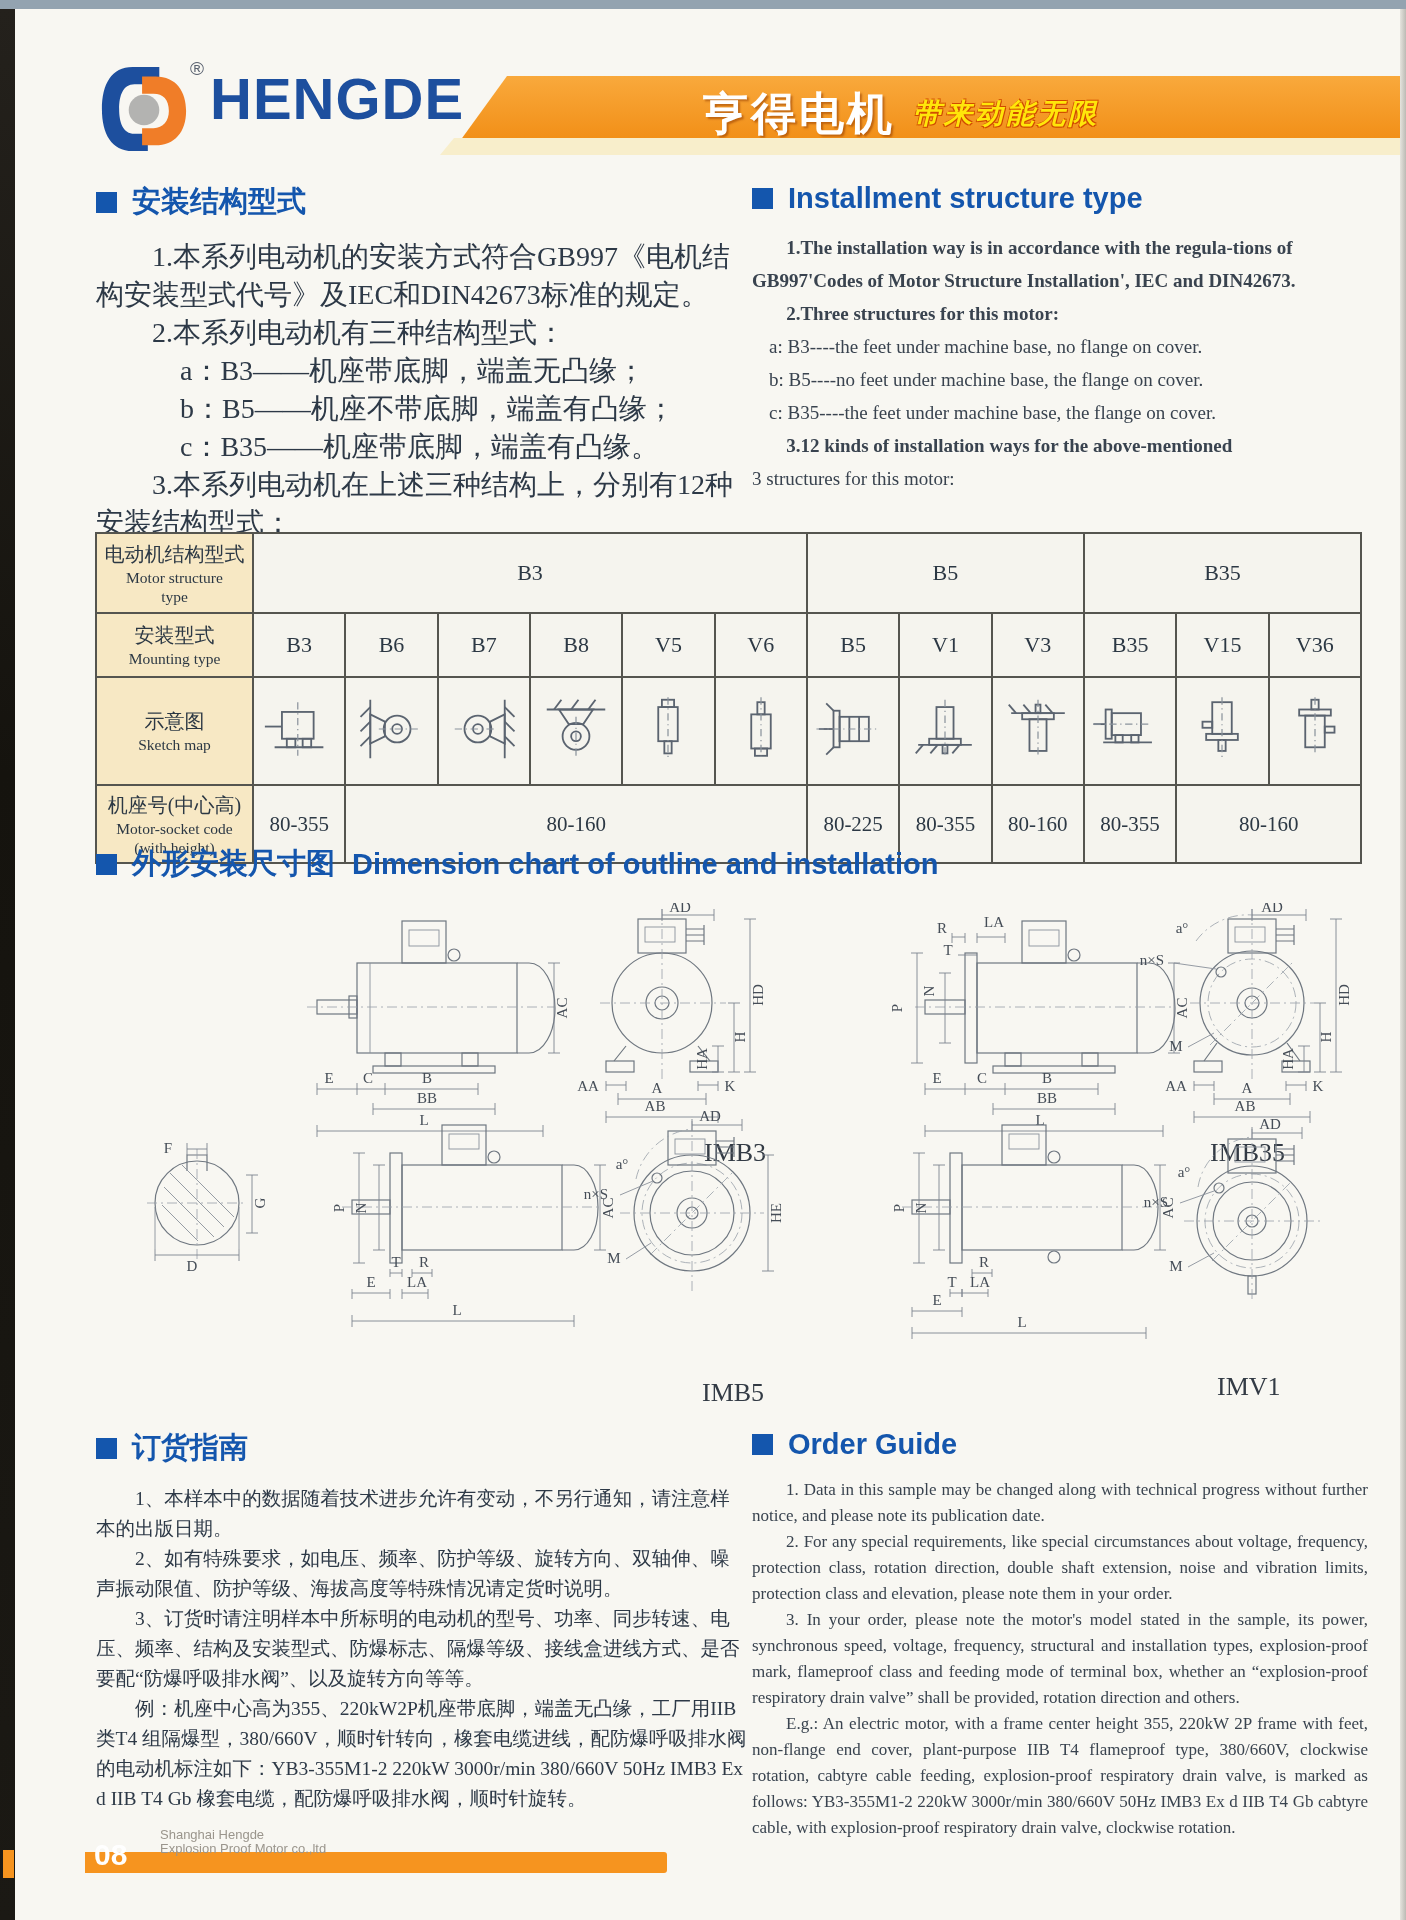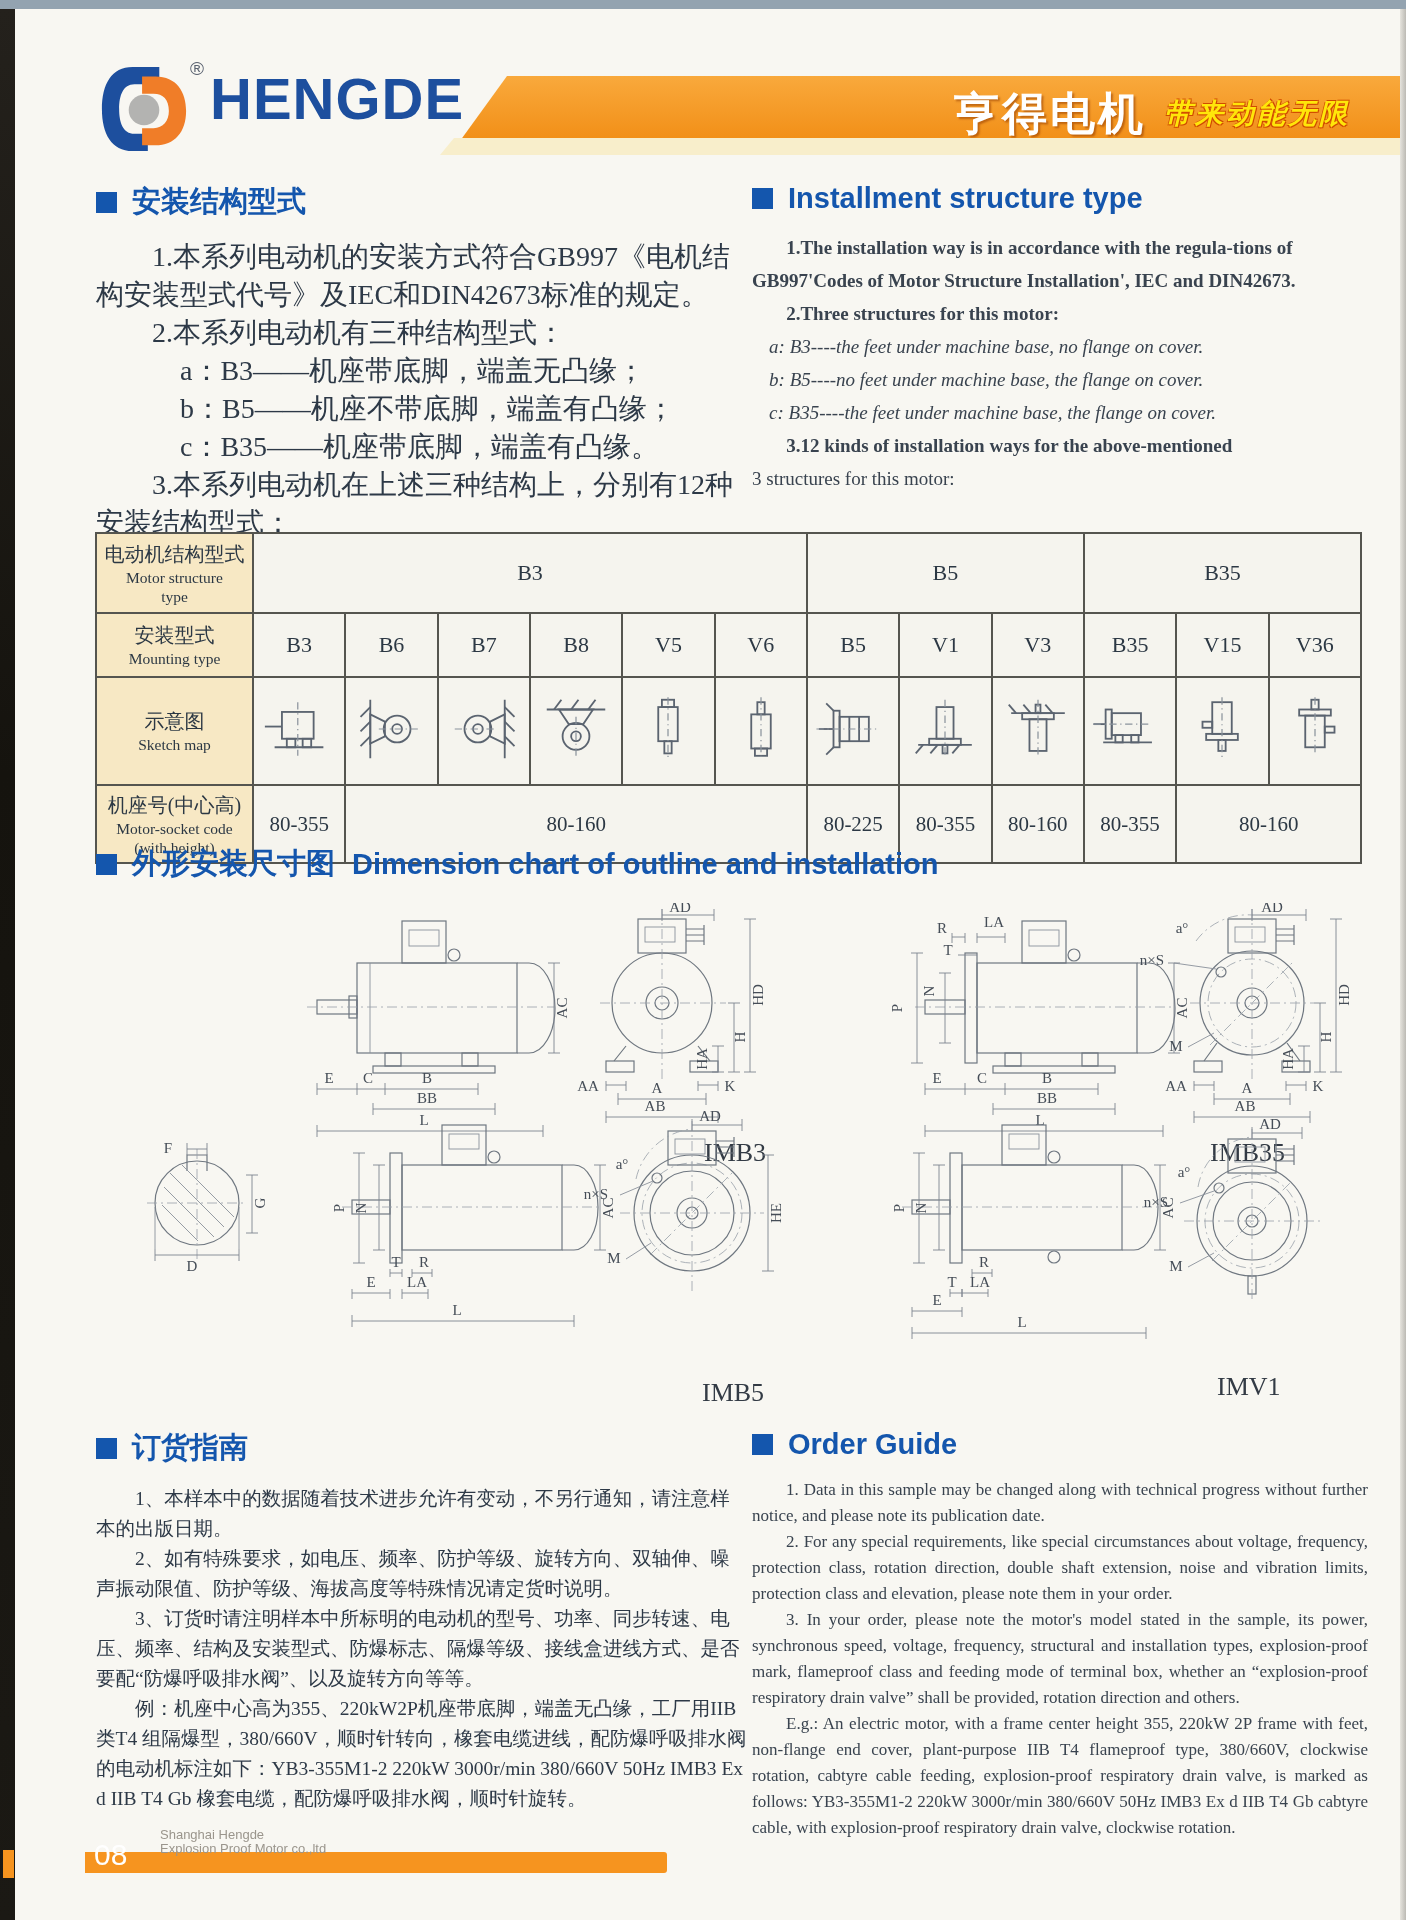--- a/index.html
+++ b/index.html
@@ -15,41 +15,41 @@
   .binding-mark{position:absolute;left:3px;top:1850px;width:11px;height:28px;background:#f6941f;}
   
   .logo-mark{position:absolute;left:100px;top:64px;width:88px;height:90px;}
   .logo-reg{position:absolute;left:190px;top:58px;font-size:19px;color:#5a6270;
             font-family:"Liberation Sans",sans-serif;}
   .logo-text{position:absolute;left:210px;top:70px;font-family:"Liberation Sans",sans-serif;
              font-weight:bold;font-size:58px;line-height:58px;color:#1d4f9e;letter-spacing:1px;}
   .banner{position:absolute;left:452px;top:76px;right:6px;height:76px;
           background:linear-gradient(180deg,#f9a93c,#f08a10);
           clip-path:polygon(55px 0,100% 0,100% 100%,0 100%);
-          display:flex;align-items:center;justify-content:flex-end;
+          display:flex;align-items:center;justify-content:center;
           padding-right:50px;gap:18px;box-sizing:border-box;}
   .banner-title{font-family:"Liberation Sans",sans-serif;font-weight:bold;font-size:45px;
                 color:#ffffff;letter-spacing:3px;text-shadow:2px 2px 2px rgba(150,60,0,.55);}
   .banner-slogan{font-family:"Liberation Sans",sans-serif;font-weight:bold;font-style:italic;
                  font-size:28px;color:#ffe60a;letter-spacing:3px;
                  text-shadow:1px 1px 0 #d04a00,-1px 1px 0 #d04a00,1px -1px 0 #d04a00;}
   .banner-sub{position:absolute;left:440px;top:138px;right:6px;height:17px;background:#f8eecb;
               clip-path:polygon(14px 0,100% 0,100% 100%,0 100%);}
   
   .sec-h{display:flex;align-items:center;gap:15px;margin:0 0 16px 0;
          font-family:"Liberation Sans",sans-serif;font-weight:bold;font-size:29px;color:#1456ad;}
   .sq{width:21px;height:21px;background:#1456ad;flex:0 0 auto;}
   .sec-h .t2{margin-left:2px;}
   
   .cn{font-size:28px;line-height:38px;color:#2d3947;margin:0;}
   .cn.ind{text-indent:2em;}
   .cn.li{margin-left:3em;}
   .en{font-size:19px;line-height:33px;color:#39434f;margin:0;}
   .en.ind{text-indent:1.8em;font-weight:bold;}
-  .en.li{margin-left:0.9em;font-style:italic;}
+  .en.li{margin-left:0.9em;}
   .ocn{font-size:19.5px;line-height:30px;color:#2d3947;margin:0;text-indent:2em;}
   .oen{font-size:17px;line-height:26px;color:#39434f;margin:0;text-indent:2em;text-align:justify;}
   
   .spec{border-collapse:collapse;table-layout:fixed;width:1267px;font-family:"Liberation Serif",serif;}
   .spec td{border:2px solid #55554f;background:#f5f4ee;text-align:center;vertical-align:middle;
            color:#2c3844;padding:0;}
   .spec td.lbl{background:#f7e8c4;}
   .lcn{font-size:20px;line-height:27px;}
   .len{font-size:15.5px;line-height:19px;}
   .r1 td{height:78px;font-size:22px;}
@@ -62,21 +62,21 @@
   .g-line{stroke:#6f7780;stroke-width:1.2;fill:none;}
   .g-thin{stroke:#8a919b;stroke-width:0.9;fill:none;}
   .g-cl{stroke:#98a0a8;stroke-width:0.8;stroke-dasharray:10 4 2 4;fill:none;}
   .g-dim{stroke:#7d858e;stroke-width:0.9;fill:none;}
   text.dim{font:15px "Liberation Serif",serif;fill:#454d57;text-anchor:middle;}
   text.cap{font:26px "Liberation Serif",serif;fill:#333b45;}
   
   .footer-bar{position:absolute;left:85px;top:1852px;width:582px;height:21px;background:#f6941f;
               border-radius:0 3px 3px 0;}
   .footer-num{position:absolute;left:94px;top:1838px;font-family:"Liberation Sans",sans-serif;
-              font-weight:normal;font-size:30px;color:#ffffff;}
+              font-weight:bold;font-size:30px;color:#ffffff;}
   .footer-company{position:absolute;left:160px;top:1828px;font-family:"Liberation Sans",sans-serif;
                   font-size:13px;line-height:14px;color:#9a958c;}
 </style>
 </head>
 <body>
 
 <div class="edge-top"></div>
 <div class="edge-left"></div>
 <div class="edge-right"></div>
 <div class="binding-mark"></div>

